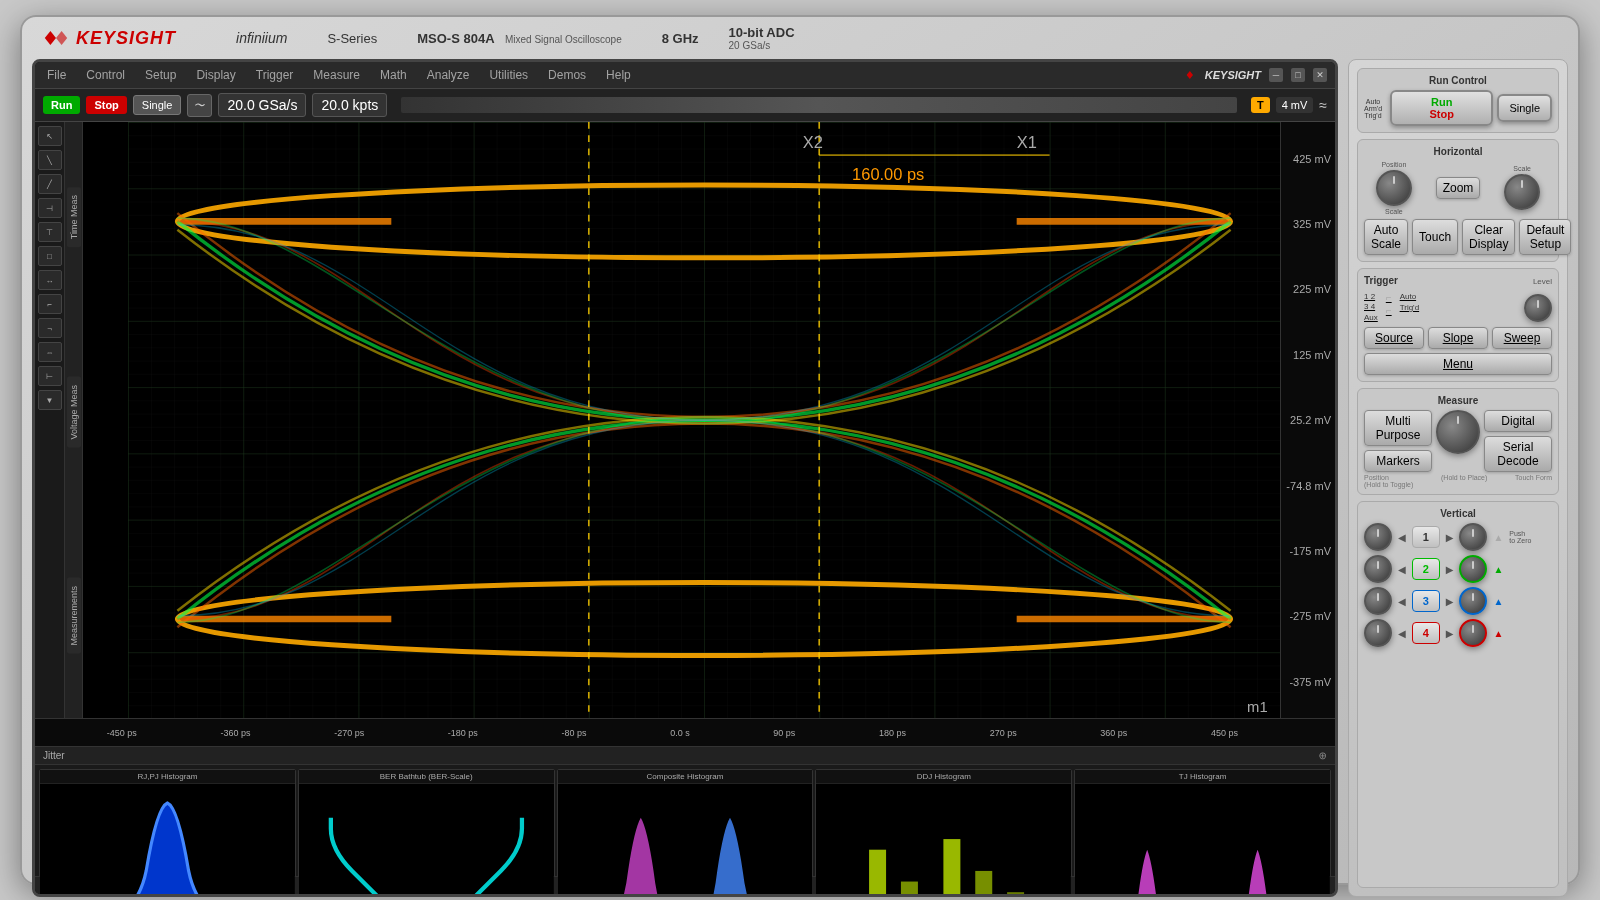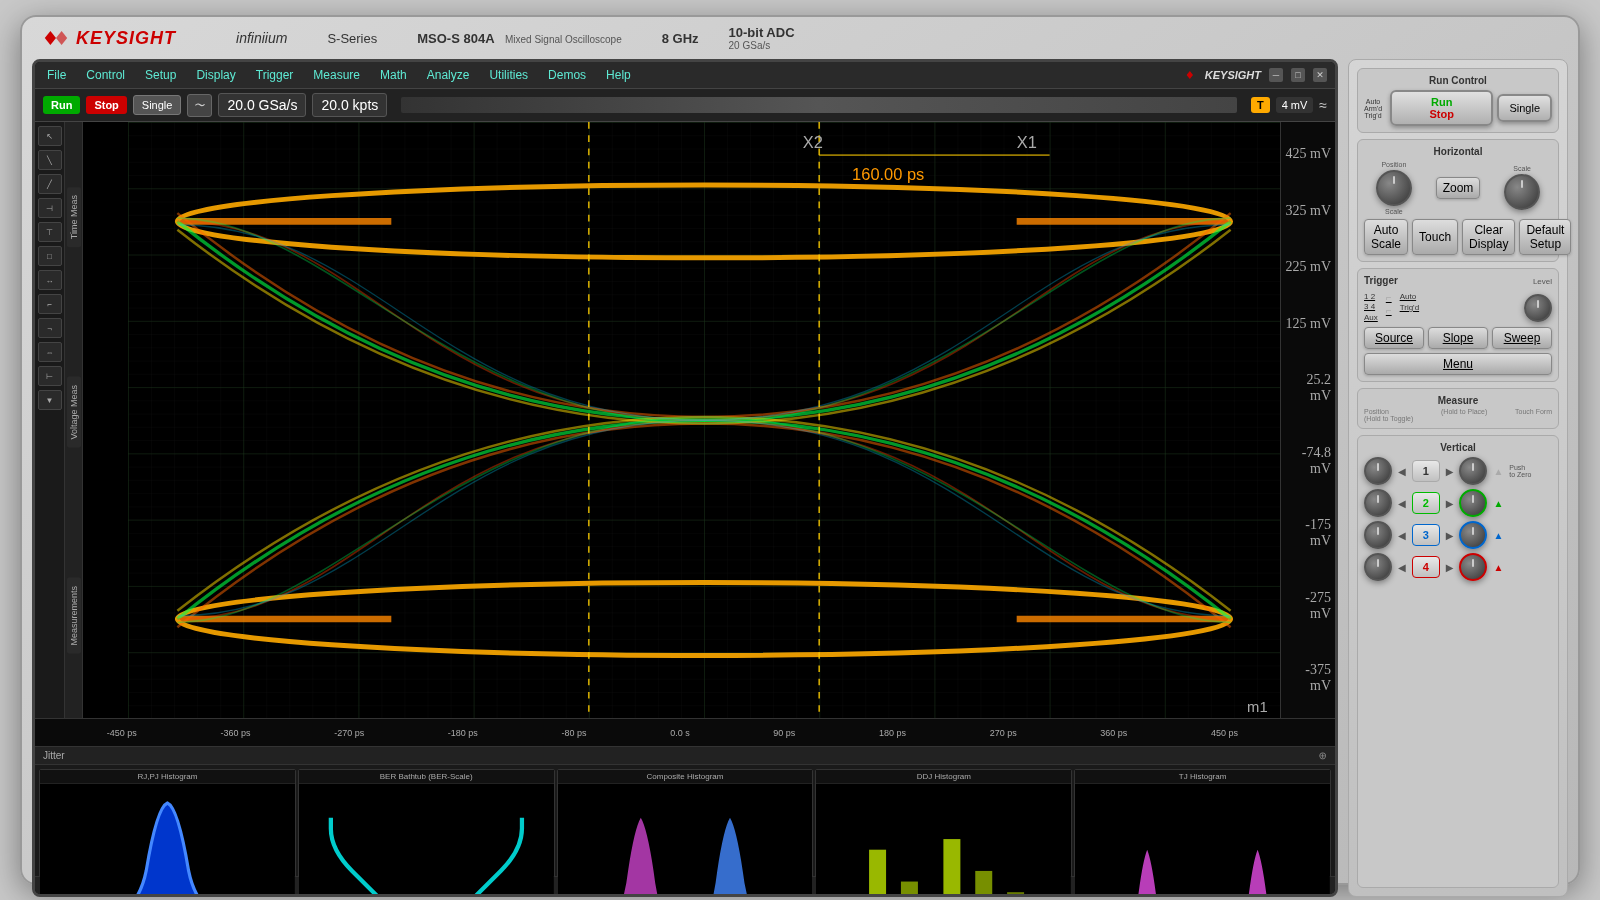--- a/index.html
+++ b/index.html
@@ -119,21 +119,21 @@
     .menu-bar {
       background: #2a2a2a;
       border-bottom: 1px solid #444;
       display: flex;
       align-items: center;
       padding: 4px 8px;
       gap: 12px;
     }
 
     .menu-item {
-      color: #5eead4;
+      color: #a3a3a3;
       font-size: 12px;
       cursor: pointer;
       padding: 2px 4px;
     }
 
     .keysight-logo-small {
       margin-left: auto;
       display: flex;
       align-items: center;
       gap: 4px;
@@ -319,23 +319,22 @@
       display: flex;
       flex-direction: column;
       justify-content: space-around;
       align-items: flex-end;
       padding: 4px 4px;
       border-left: 1px solid #333;
     }
 
     .volt-label {
       color: #aaa;
-      font-size: 14px;
+      font-size: 11px;
       text-align: right;
-      font-family: Liberation Serif, serif;
     }
 
     
     .time-scale {
       background: #0a0a0a;
       height: 28px;
       display: flex;
       align-items: center;
       justify-content: space-around;
       border-top: 1px solid #333;
@@ -960,20 +959,31 @@
         <div class="trigger-btns">
           <button class="ctrl-btn">Source</button>
           <button class="ctrl-btn">Slope</button>
           <button class="ctrl-btn">Sweep</button>
           <button class="ctrl-btn">Menu</button>
         </div>
       </div>
 
       <div class="measure-section">
         <div class="section-title">Measure</div>
+        <div class="measure-btns">
+          <div style="display:flex;flex-direction:column;gap:4px;flex:1;">
+            <button class="ctrl-btn">Multi<br>Purpose</button>
+            <button class="ctrl-btn">Markers</button>
+          </div>
+          <div class="knob multi-purpose-knob"></div>
+          <div style="display:flex;flex-direction:column;gap:4px;flex:1;">
+            <button class="ctrl-btn">Digital</button>
+            <button class="ctrl-btn">Serial<br>Decode</button>
+          </div>
+        </div>
         <div style="display:flex;justify-content:space-between;font-size:7px;color:#777;margin-top:2px;">
           <span>Position<br>(Hold to Toggle)</span>
           <span>(Hold to Place)</span>
           <span>Touch Form</span>
         </div>
       </div>
 
       <div class="vertical-section">
         <div class="section-title">Vertical</div>
 

